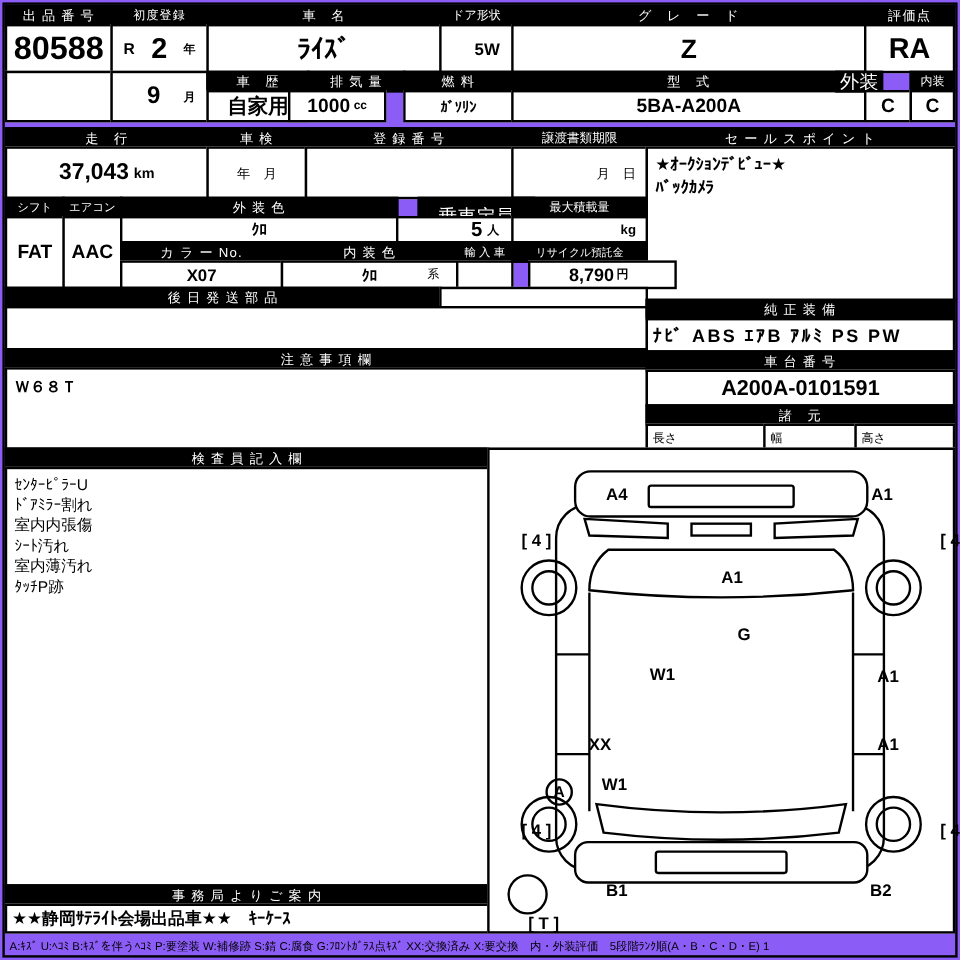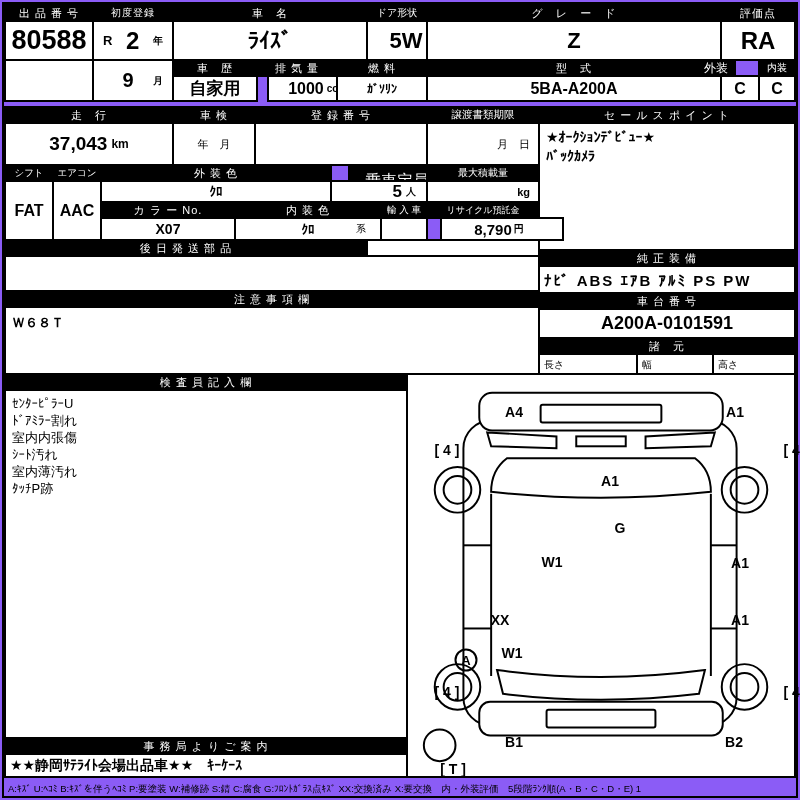--- a/index.html
+++ b/index.html
@@ -41,44 +41,44 @@
   </div>
   <div class="cell" style="left:92px;top:59px;width:82px;height:43px;padding:0 9px">
     <span class="v" style="font-size:20px;margin:0 auto">9</span>
     <span class="u">月</span>
   </div>
 
   <div class="hd" style="left:172px;top:4px;width:196px;height:18px">車　名</div>
   <div class="cell" style="left:172px;top:20px;width:196px;height:41px;font-size:22px;font-weight:bold">ﾗｲｽﾞ</div>
 
   <div class="hd" style="left:366px;top:4px;width:62px;height:18px;font-size:10px;letter-spacing:0">ドア形状</div>
-  <div class="cell" style="left:366px;top:20px;width:80px;height:41px;font-size:22px;font-weight:bold">5W</div>
+  <div class="cell" style="left:366px;top:20px;width:80px;height:41px;font-size:14px;font-weight:bold">5W</div>
 
   <div class="hd" style="left:426px;top:4px;width:296px;height:18px">グ　レ　ー　ド</div>
   <div class="cell" style="left:426px;top:20px;width:296px;height:41px;font-size:22px;font-weight:bold">Z</div>
 
   <div class="hd" style="left:720px;top:4px;width:76px;height:18px">評価点</div>
   <div class="cell" style="left:720px;top:20px;width:76px;height:41px;font-size:24px;font-weight:bold">RA</div>
 
   <div class="hd" style="left:172px;top:59px;width:86px;height:18px">車　歴</div>
   <div class="cell" style="left:172px;top:75px;width:86px;height:27px;font-size:17px;font-weight:bold">自家用</div>
 
   <div class="hd" style="left:256px;top:59px;width:82px;height:18px">排 気 量</div>
-  <div class="cell" style="left:267px;top:75px;width:92px;height:27px;gap:3px">
+  <div class="cell" style="left:240px;top:75px;width:82px;height:27px;gap:3px">
     <span class="v" style="font-size:16px">1000</span>
     <span class="u">cc</span>
   </div>
 
   <div class="hd" style="left:336px;top:59px;width:92px;height:18px">燃 料</div>
   <div class="cell" style="left:336px;top:75px;width:92px;height:27px;font-size:12px;font-weight:bold">ｶﾞｿﾘﾝ</div>
 
   <div class="hd" style="left:426px;top:59px;width:296px;height:18px">型　式</div>
   <div class="cell" style="left:426px;top:75px;width:296px;height:27px;font-size:16px;font-weight:bold">5BA-A200A</div>
 
-  <div class="hd" style="left:696px;top:59px;width:40px;height:18px;font-size:12px;letter-spacing:0">外装</div>
+  <div class="hd" style="left:696px;top:59px;width:40px;height:18px;font-size:16px;letter-spacing:0">外装</div>
   <div class="hd" style="left:758px;top:59px;width:38px;height:18px;font-size:10px;letter-spacing:0">内装</div>
   <div class="cell" style="left:720px;top:75px;width:40px;height:27px;font-size:16px;font-weight:bold">C</div>
   <div class="cell" style="left:758px;top:75px;width:38px;height:27px;font-size:16px;font-weight:bold">C</div>
 
   <div class="hd" style="left:4px;top:106px;width:170px;height:18px">走　行</div>
   <div class="cell" style="left:4px;top:122px;width:170px;height:44px;gap:4px">
     <span class="v" style="font-size:19px">37,043</span>
     <span class="u" style="font-size:12px">km</span>
   </div>
 

